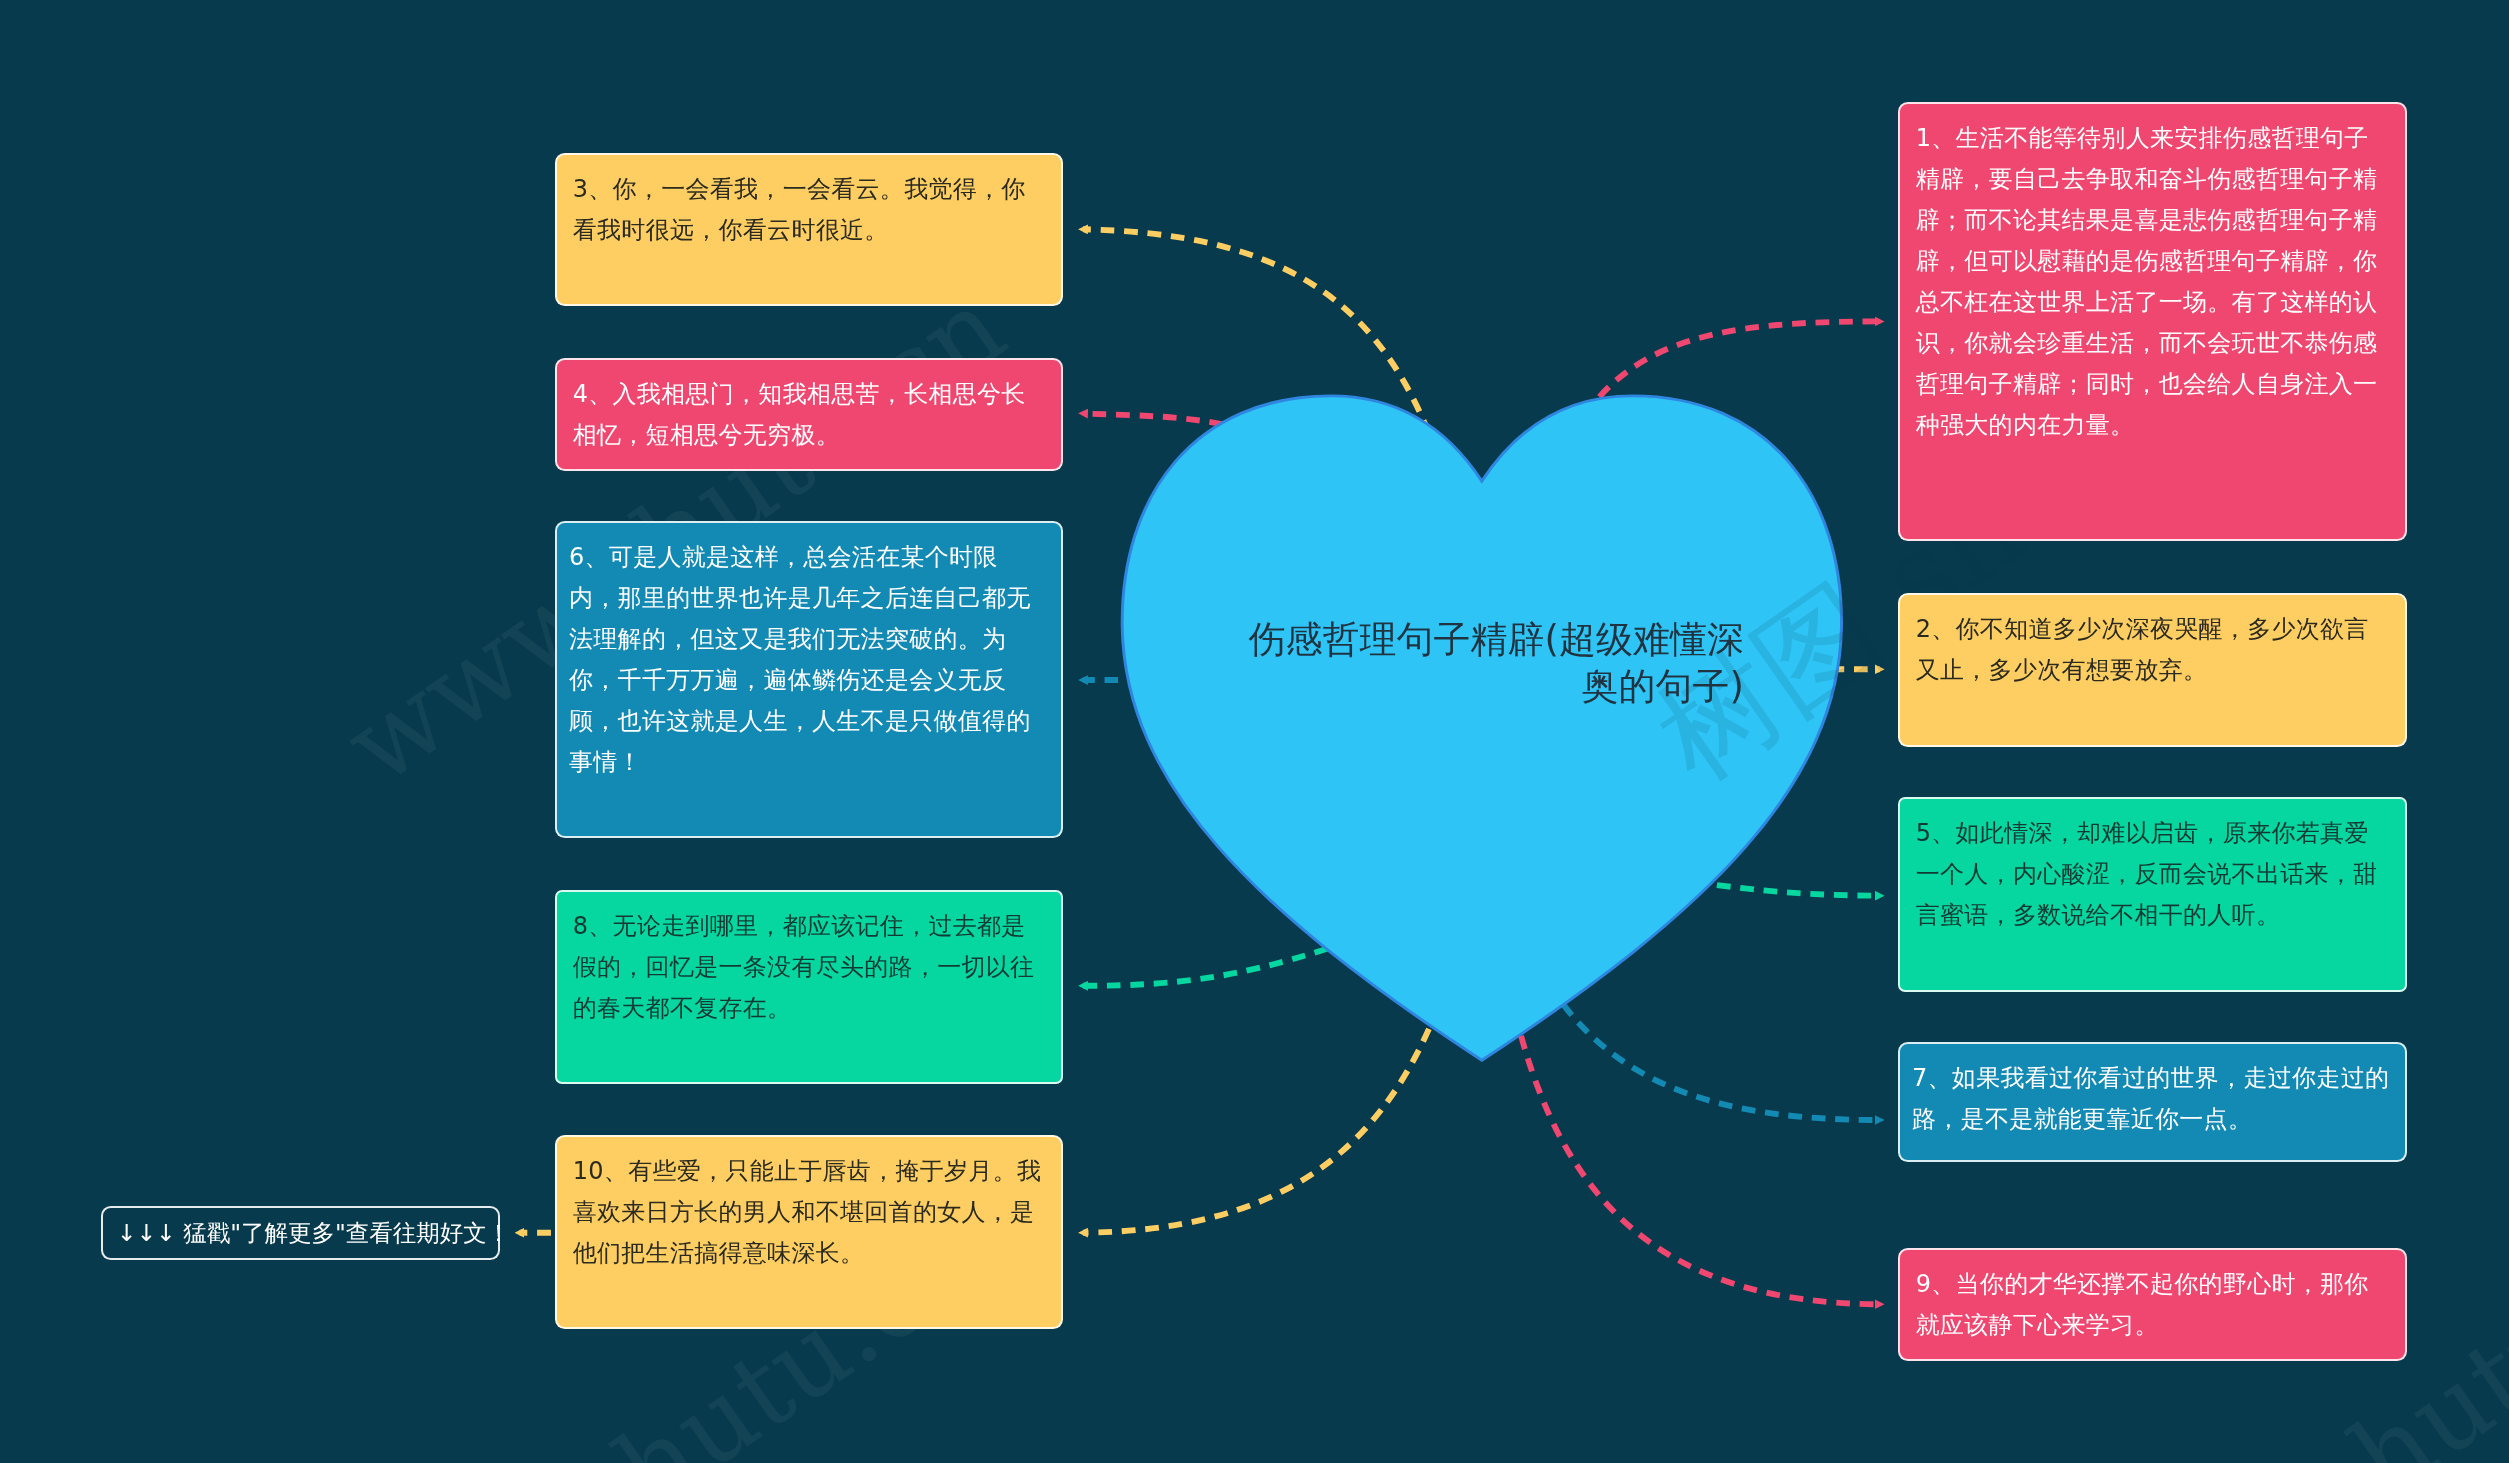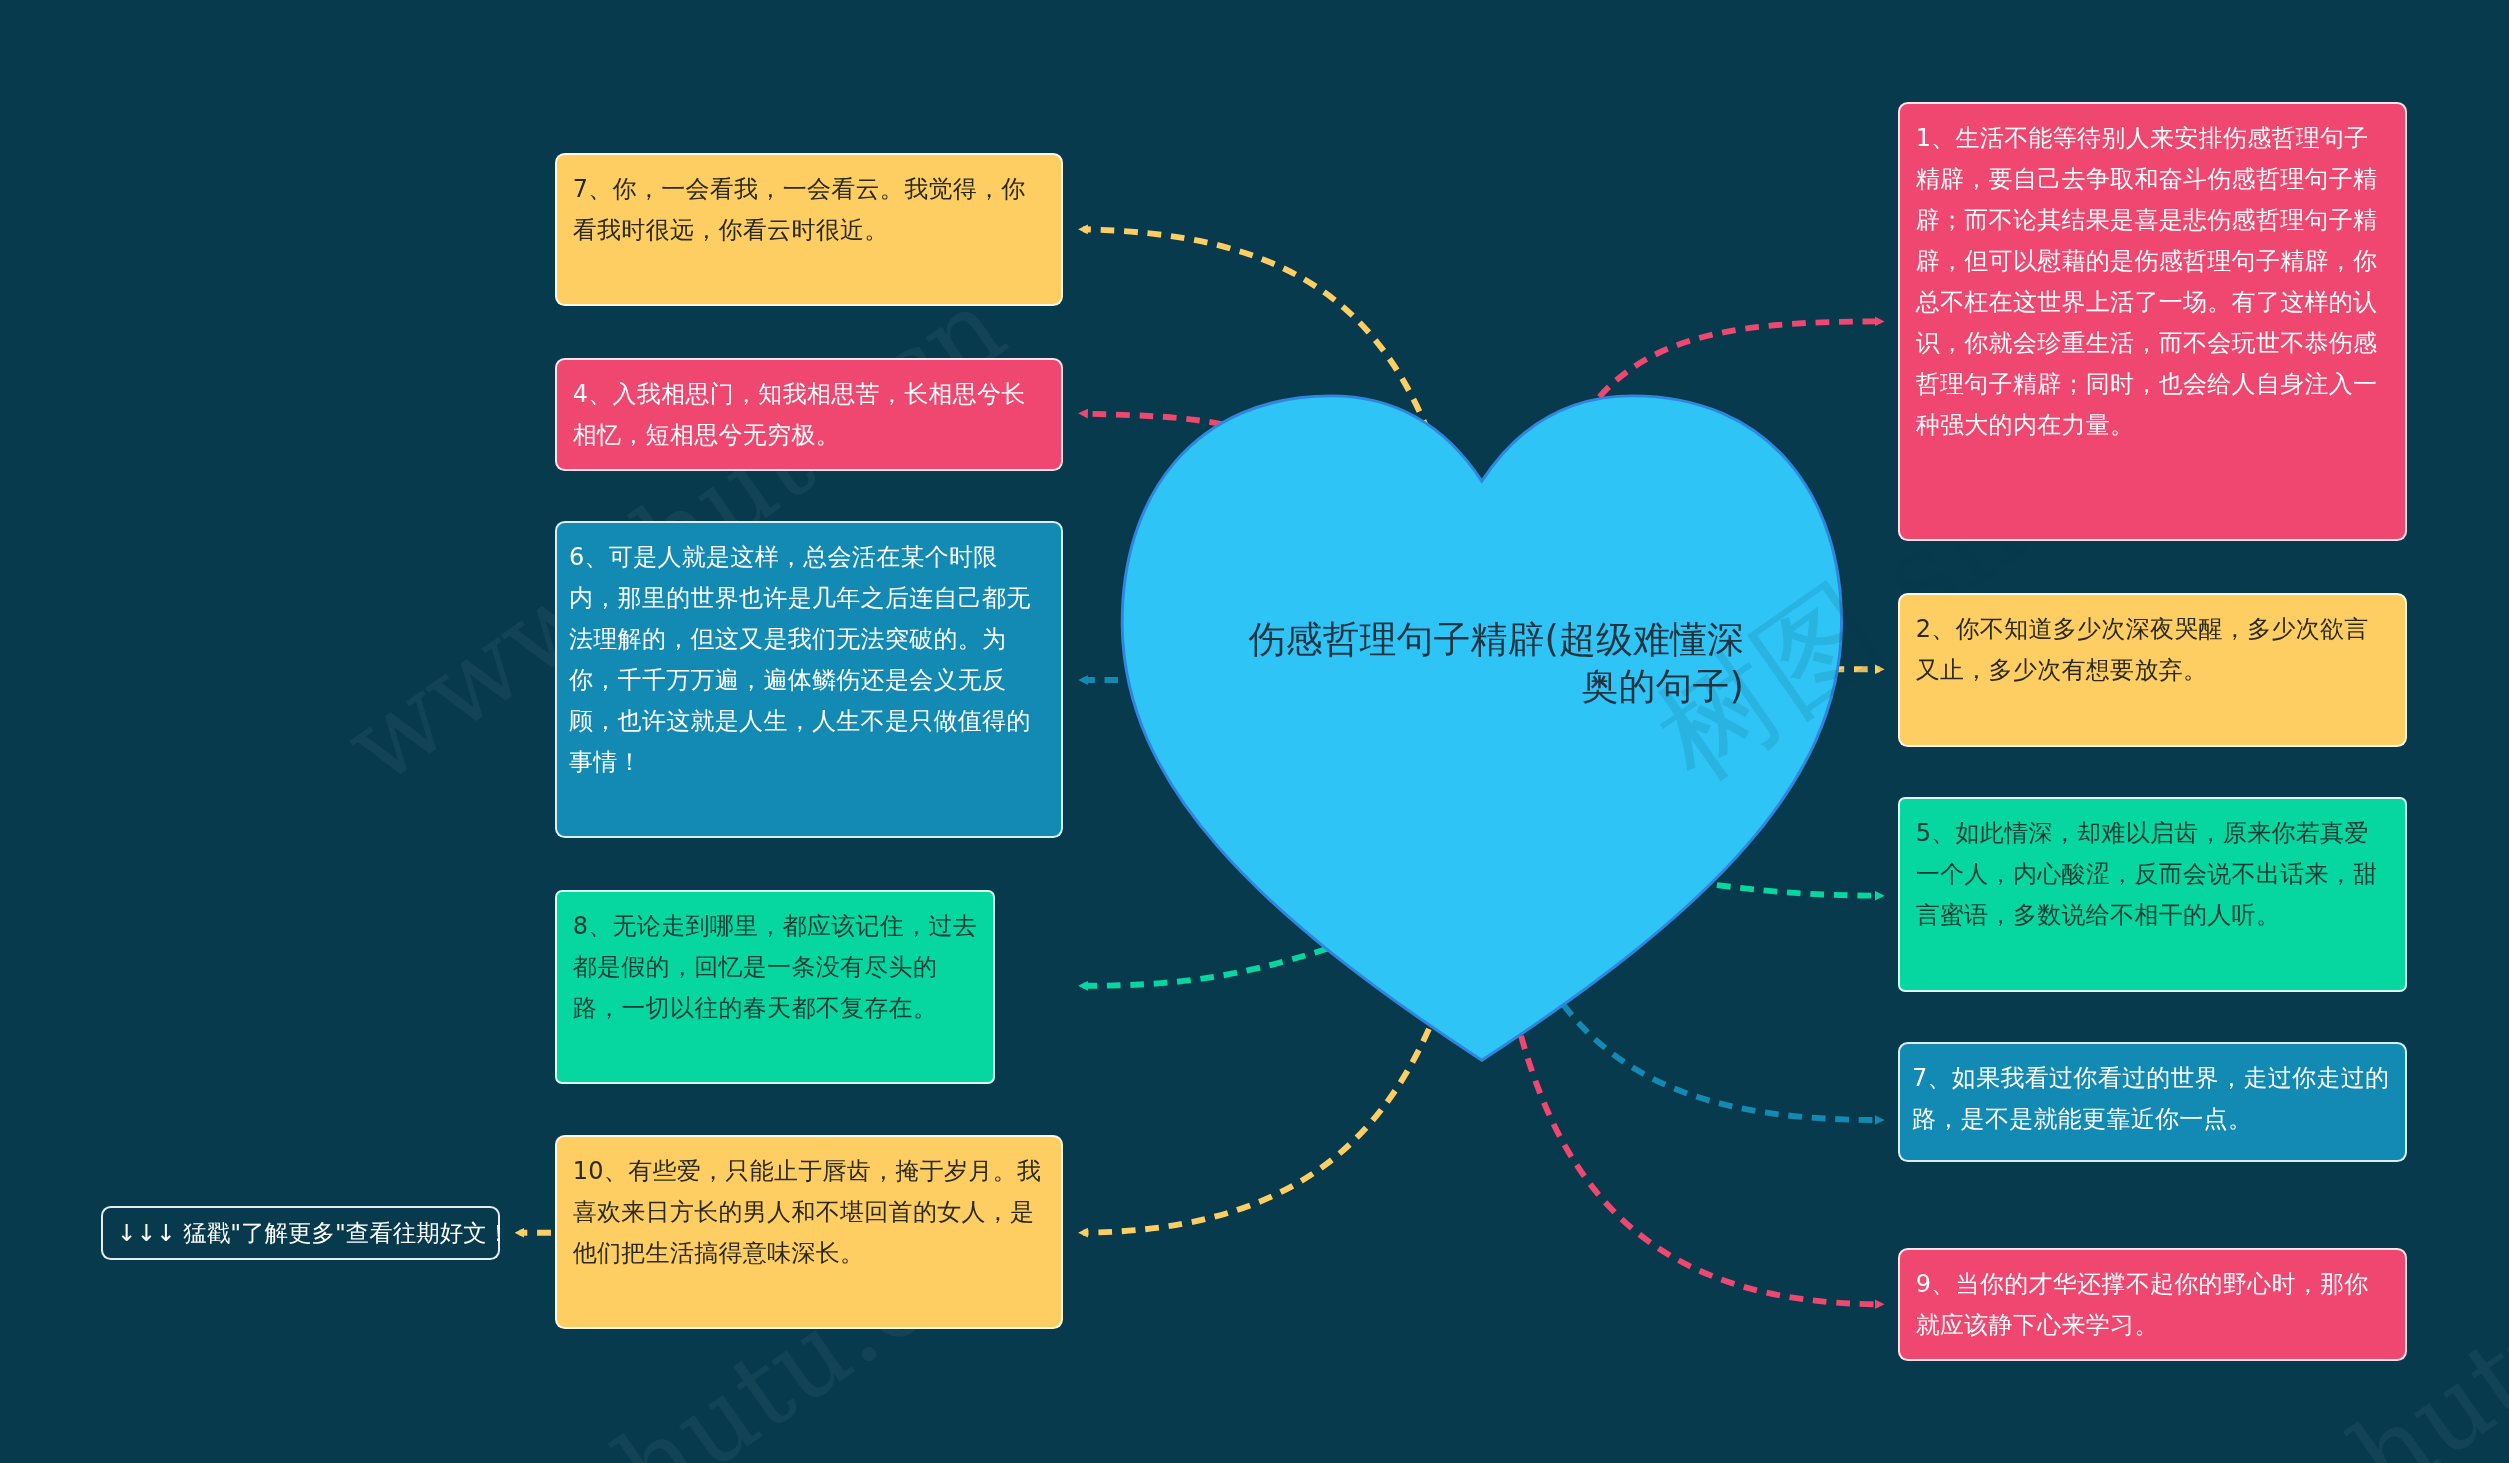--- a/index.html
+++ b/index.html
@@ -81,29 +81,29 @@
     </g>
 
     <path d="M1512,491 C1472,430 1420,404 1358,404 C1220,404 1143,505 1145,640 C1148,800 1280,930 1512,1082 C1744,930 1876,800 1879,640 C1881,505 1804,404 1666,404 C1604,404 1552,430 1512,491 Z" fill="#2EC4F6" stroke="#2F86E0" stroke-width="3"></path>
   </svg>
 
   <div class="watermark on-heart" style="left:1627px; top:686px; font-size:118px;">树图 shutu.cn</div>
 
   <div class="heart-title">伤感哲理句子精辟(超级难懂深奥的句子)</div>
 
   <div class="card yellow" style="left:555px; top:153px; width:508px; height:153px;">
-    <span>7、你，一会看我，一会看云。我觉得，你看我时很远，你看云时很近。</span>
+    <span>3、你，一会看我，一会看云。我觉得，你看我时很远，你看云时很近。</span>
   </div>
   <div class="card pink" style="left:555px; top:358px; width:508px; height:113px;">
     <span>4、入我相思门，知我相思苦，长相思兮长相忆，短相思兮无穷极。</span>
   </div>
   <div class="card blue" style="left:555px; top:521px; width:508px; height:317px;">
     <span>6、可是人就是这样，总会活在某个时限内，那里的世界也许是几年之后连自己都无法理解的，但这又是我们无法突破的。为你，千千万万遍，遍体鳞伤还是会义无反顾，也许这就是人生，人生不是只做值得的事情！</span>
   </div>
-  <div class="card green" style="left:555px; top:890px; width:440px; height:194px;">
+  <div class="card green" style="left:555px; top:890px; width:508px; height:194px;">
     <span>8、无论走到哪里，都应该记住，过去都是假的，回忆是一条没有尽头的路，一切以往的春天都不复存在。</span>
   </div>
   <div class="card yellow" style="left:555px; top:1135px; width:508px; height:194px;">
     <span>10、有些爱，只能止于唇齿，掩于岁月。我喜欢来日方长的男人和不堪回首的女人，是他们把生活搞得意味深长。</span>
   </div>
 
   <div class="more-link" style="left:101px; top:1206px; width:399px; height:54px;">
     <span>↓↓↓ 猛戳"了解更多"查看往期好文！</span>
   </div>
 

